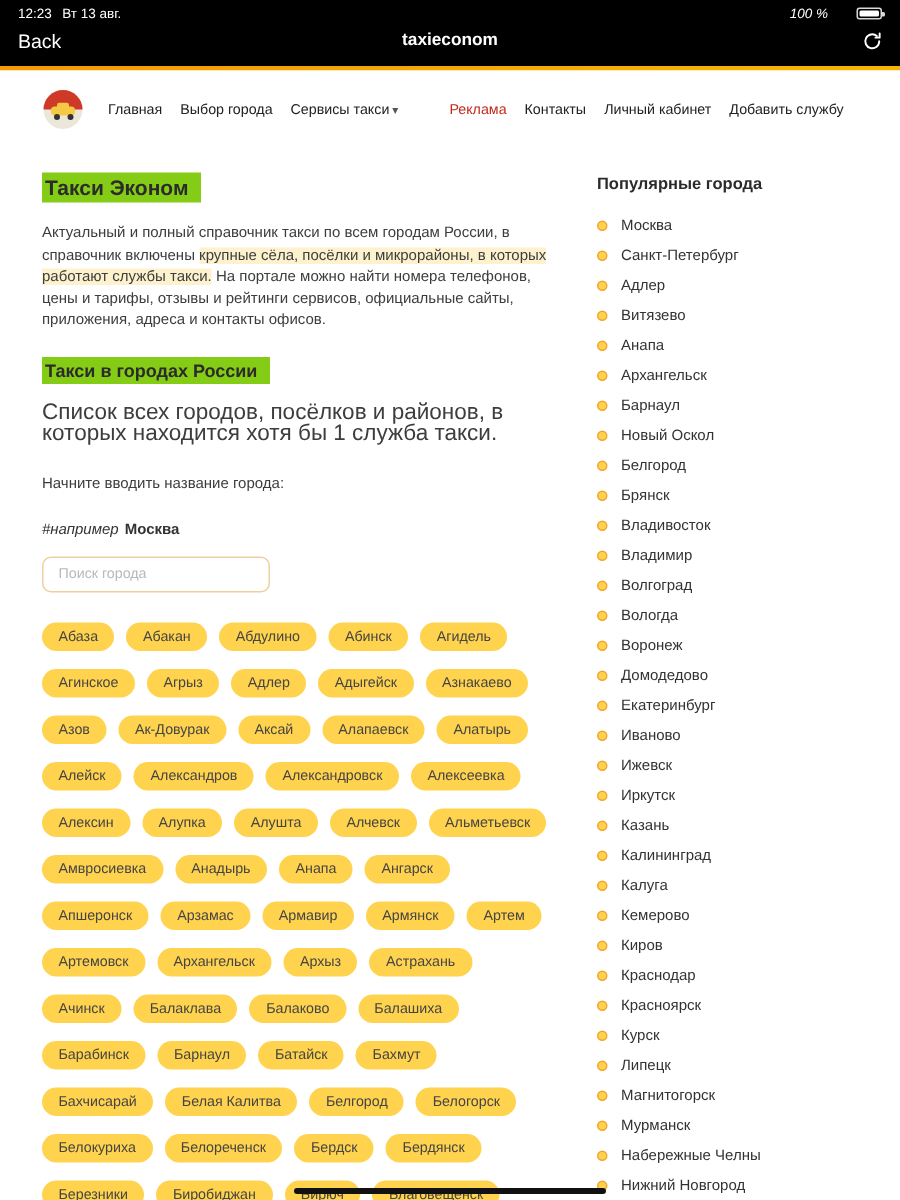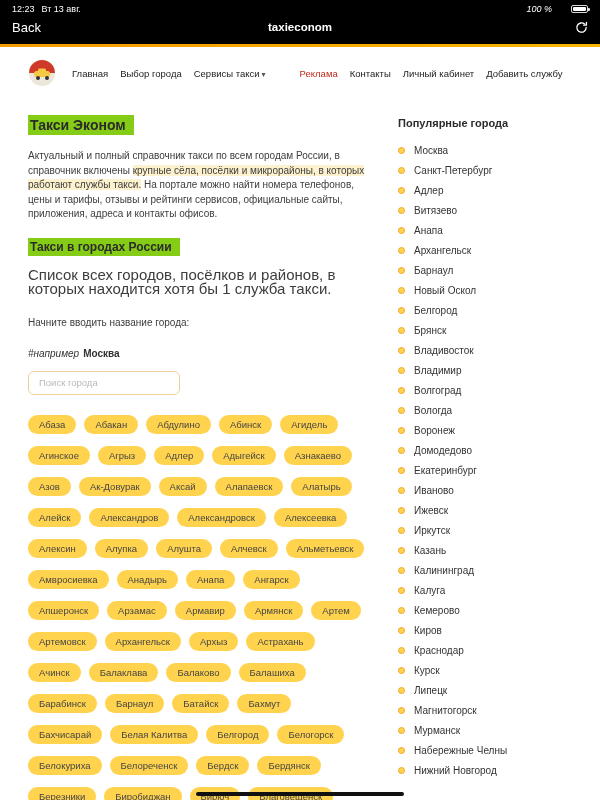--- a/index.html
+++ b/index.html
@@ -377,20 +377,24 @@
           <li class="popular-item">
             <span class="bullet"></span>
             <span class="popular-label">Киров</span>
           </li>
 
           <li class="popular-item">
             <span class="bullet"></span>
             <span class="popular-label">Краснодар</span>
           </li>
 
+          <li class="popular-item">
+            <span class="bullet"></span>
+            <span class="popular-label">Красноярск</span>
+          </li>
 
           <li class="popular-item">
             <span class="bullet"></span>
             <span class="popular-label">Курск</span>
           </li>
 
           <li class="popular-item">
             <span class="bullet"></span>
             <span class="popular-label">Липецк</span>
           </li>

